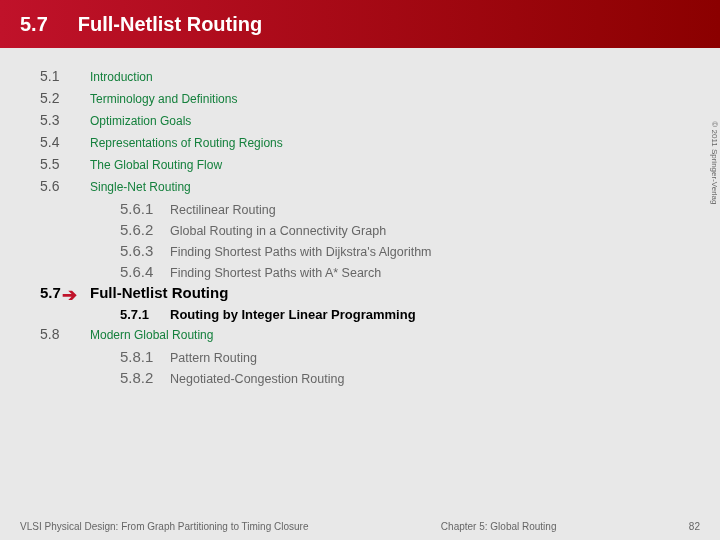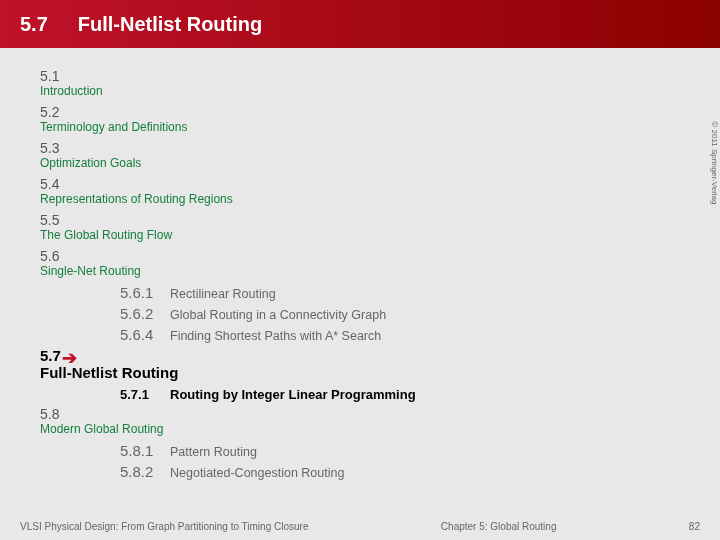--- a/index.html
+++ b/index.html
@@ -39,21 +39,20 @@
       position: relative;
     }
 
     
     .toc-entry {
       display: flex;
       align-items: baseline;
       margin-bottom: 6px;
       color: #555;
       font-size: 14px;
-      flex-direction: column;
     }
     .toc-num {
       min-width: 50px;
       font-size: 14px;
       color: #555;
     }
     .toc-label {
       font-size: 12px;
       color: #15803d;
     }
@@ -172,20 +171,24 @@
 
   <div class="toc-sub">
     <span class="toc-sub-num">5.6.1</span>
     <span class="toc-sub-label">Rectilinear Routing</span>
   </div>
   <div class="toc-sub">
     <span class="toc-sub-num">5.6.2</span>
     <span class="toc-sub-label">Global Routing in a Connectivity Graph</span>
   </div>
   <div class="toc-sub">
+    <span class="toc-sub-num">5.6.3</span>
+    <span class="toc-sub-label">Finding Shortest Paths with Dijkstra's Algorithm</span>
+  </div>
+  <div class="toc-sub">
     <span class="toc-sub-num">5.6.4</span>
     <span class="toc-sub-label">Finding Shortest Paths with A* Search</span>
   </div>
 
   <div class="section-57-row">
     <span class="arrow-indicator">➔</span>
     <div class="toc-entry current">
       <span class="toc-num">5.7</span>
       <span class="toc-label">Full-Netlist Routing</span>
     </div>

